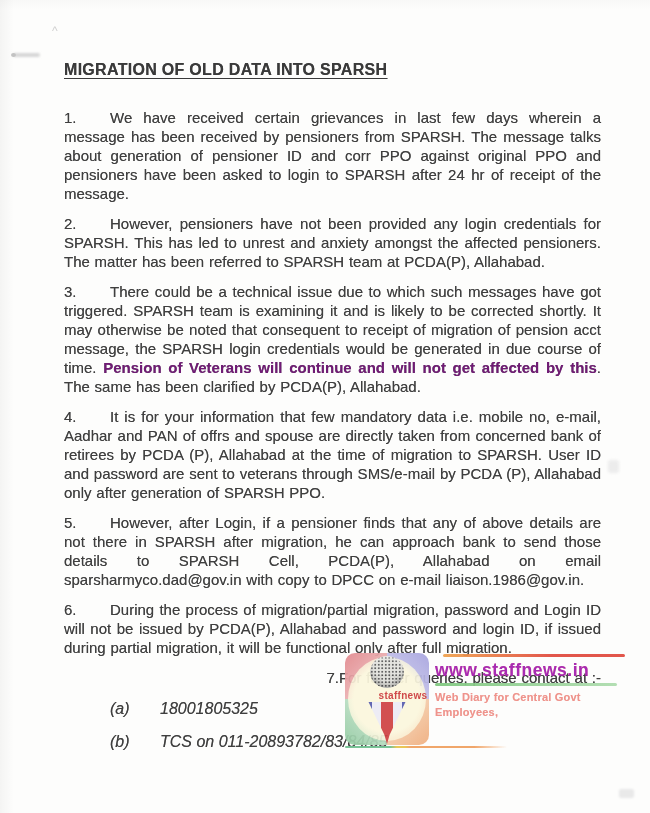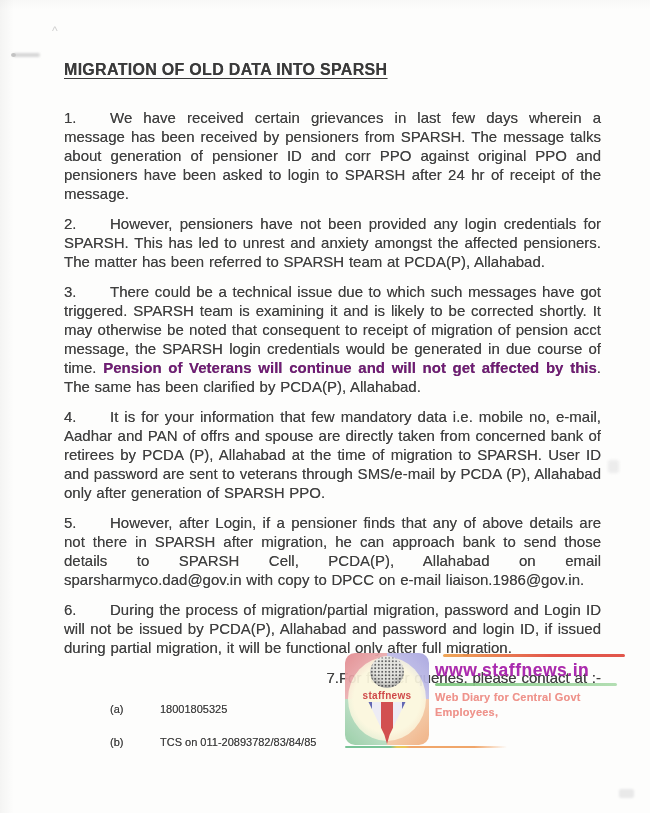--- a/index.html
+++ b/index.html
@@ -39,22 +39,23 @@
     color:#3f3f3f;
     word-spacing:0.6px;
     text-shadow:0 0 0.35px rgba(63,63,63,0.7);
   }
   .para.no-justify{text-align:right;}
   .num{display:inline-block;width:46px;}
   .bold-seg{font-weight:bold;color:#701a75;}
   .link-seg{color:inherit;}
   .contact-row{
     margin:11px 0 0 46px;
-    font-size:11px;line-height:22px;color:#3f3f3f;
+    font-size:16px;line-height:22px;color:#3f3f3f;
     text-shadow:0 0 0.35px rgba(63,63,63,0.7);
+    font-style:italic;
   }
   .contact-label{display:inline-block;width:50px;}
   
   .watermark{
     position:absolute;left:345px;top:653px;width:280px;height:93px;
     display:flex;opacity:0.93;
   }
   .wm-logo{
     position:relative;flex:none;width:84px;height:92px;
     border-radius:10px;overflow:hidden;
@@ -70,21 +71,21 @@
   }
   .wm-michead{
     position:absolute;left:50%;top:3px;transform:translateX(-50%);
     width:34px;height:32px;border-radius:50%;
     background-color:#e3e3de;
     background-image:radial-gradient(#565656 0.9px, rgba(0,0,0,0) 1.05px);
     background-size:3.5px 3.5px;
     box-shadow:inset 0 -3px 4px rgba(0,0,0,0.28), inset 0 2px 2px rgba(255,255,255,0.5);
   }
   .wm-logotext{
-    position:absolute;left:0;top:37px;width:100%;text-align:center;
+    position:absolute;left:16px;top:37px;width:100%;text-align:center;
     font-size:10px;font-weight:bold;color:#cc3b3b;letter-spacing:0.3px;
   }
   .wm-cone{
     position:absolute;left:50%;top:49px;transform:translateX(-50%);
     width:44px;height:42px;
     clip-path:polygon(8% 0, 92% 0, 56% 78%, 50% 100%, 44% 78%);
     background:linear-gradient(90deg,#575cae 0 17%, #ecebf5 17% 37%, #cf4343 37% 63%, #ecebf5 63% 83%, #575cae 83% 100%);
   }
   .wm-text{flex:1;margin-left:6px;padding-top:1px;}
   .wm-topline{height:3px;margin:0 0 3px 8px;border-radius:2px;

